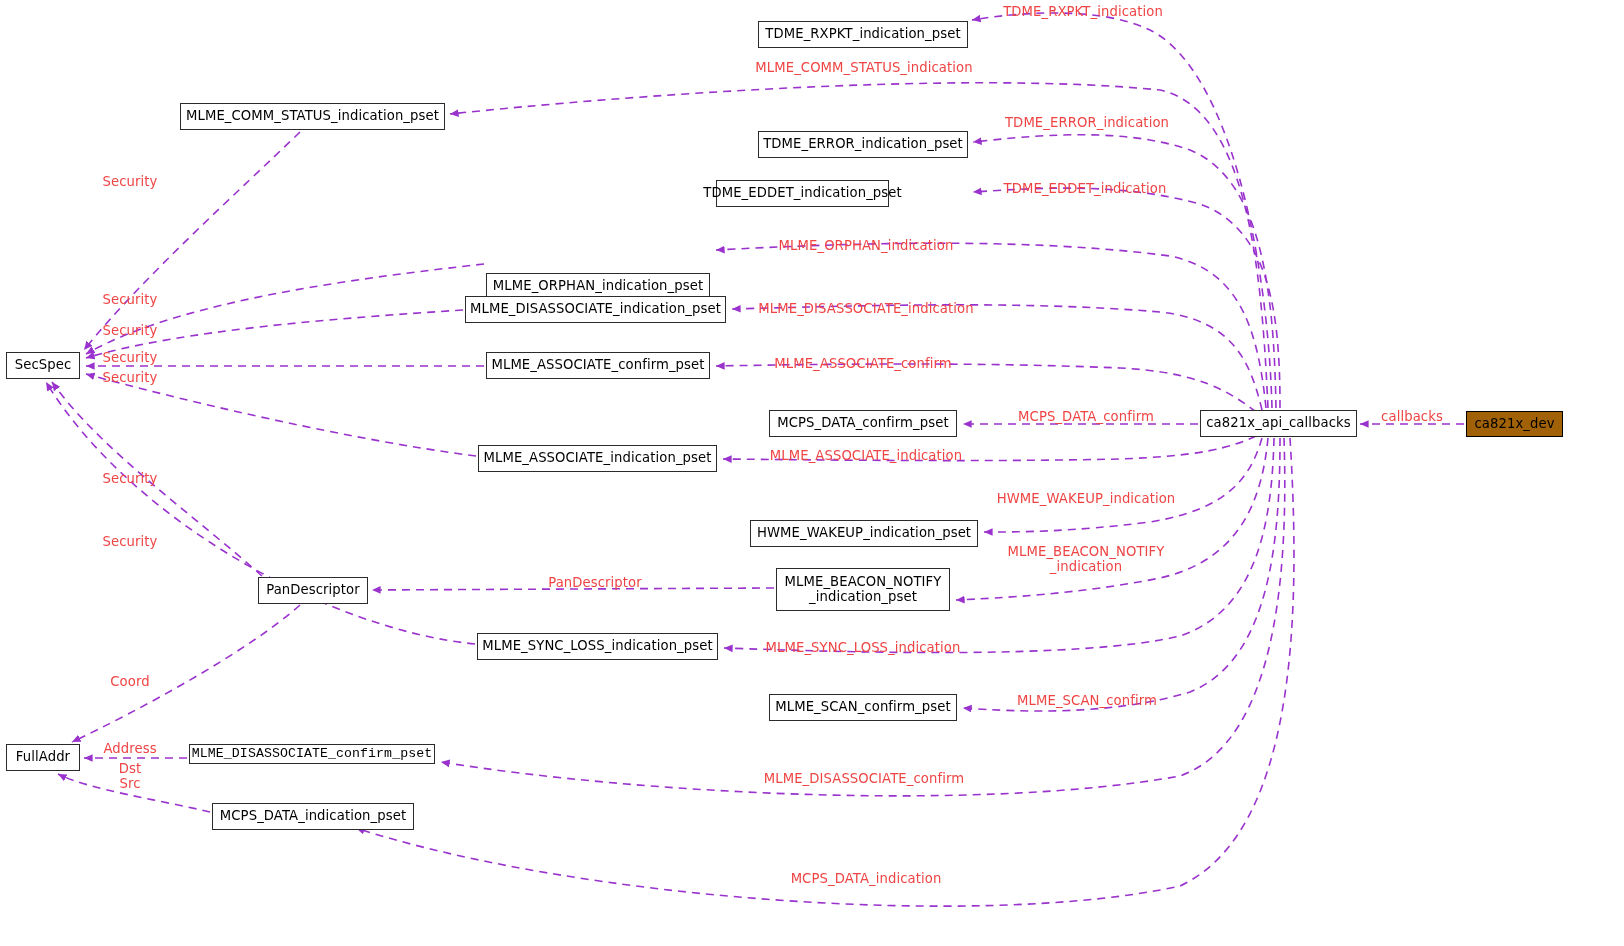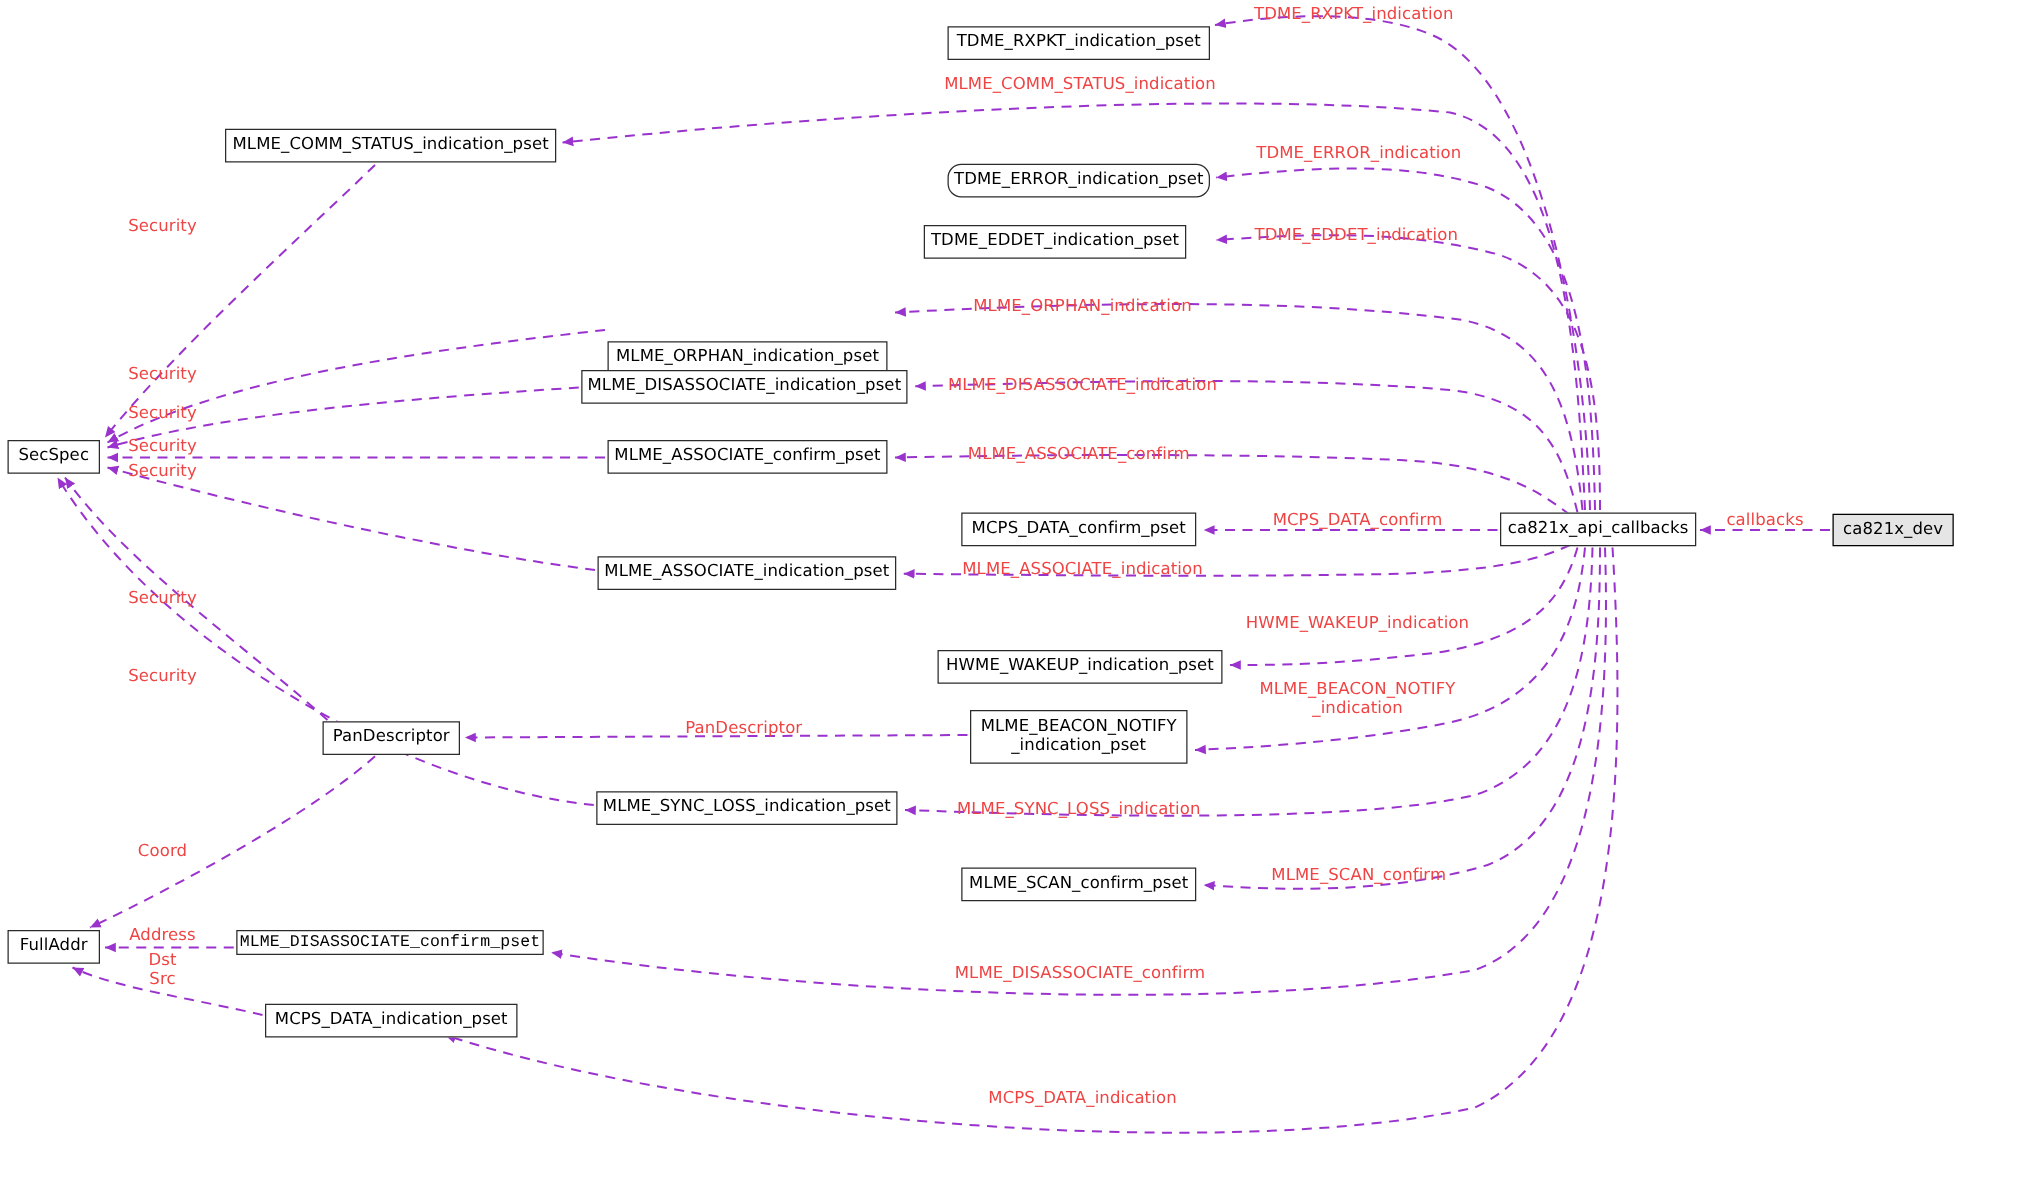--- a/index.html
+++ b/index.html
@@ -6,21 +6,21 @@
   body{width:1624px;height:946px;overflow:hidden;
        font-family:"DejaVu Sans","Liberation Sans",sans-serif;}
   #diagram{position:relative;width:1624px;height:946px;}
   svg#edges{position:absolute;left:0;top:0;width:1624px;height:946px;}
   .node{position:absolute;box-sizing:border-box;
         border:1px solid #2b2b2b;background:#ffffff;color:#000000;
         display:flex;align-items:center;justify-content:center;
         text-align:center;line-height:1.12;
         font-size:13.2px;letter-spacing:0.1px;
         white-space:pre;cursor:pointer;}
-  .node.focus{background:#e5e5e5;border:1px solid #000000;}
+  .node.focus{background:#a16207;border:1px solid #000000;}
   .elabel{position:absolute;color:#ef4444;font-size:13.2px;
           white-space:pre;line-height:1.15;text-align:center;
           letter-spacing:0.1px;}
   .elabel.c{transform:translateX(-50%);}
 </style>
 </head>
 <body>
 
 <div id="diagram">
 
@@ -57,22 +57,22 @@
         <path d="M300,605 C250,650 140,710 72,742" fill="none" stroke="#9a32cd" stroke-width="1.6" stroke-dasharray="8,6" marker-end="url(#arw)"></path>
         <path d="M187,758 L84,758" fill="none" stroke="#9a32cd" stroke-width="1.6" stroke-dasharray="8,6" marker-end="url(#arw)"></path>
         <path d="M210,812 C160,800 90,790 58,774" fill="none" stroke="#9a32cd" stroke-width="1.6" stroke-dasharray="8,6" marker-end="url(#arw)"></path>
         <path d="M774,588 L372,590" fill="none" stroke="#9a32cd" stroke-width="1.6" stroke-dasharray="8,6" marker-end="url(#arw)"></path>
       </g>
   </svg>
 
   <div id="node-layer">
       <div class="node" style="left: 758px; top: 21px; width: 210px; height: 27px;">TDME_RXPKT_indication_pset</div>
       <div class="node" style="left: 180px; top: 103px; width: 265px; height: 27px;">MLME_COMM_STATUS_indication_pset</div>
-      <div class="node" style="left: 758px; top: 131px; width: 210px; height: 27px; border-radius: 11px;">TDME_ERROR_indication_pset</div>
-      <div class="node" style="left: 739px; top: 180px; width: 210px; height: 27px; text-align: center;">TDME_EDDET_indication_pset</div>
+      <div class="node" style="left: 758px; top: 131px; width: 210px; height: 27px;">TDME_ERROR_indication_pset</div>
+      <div class="node" style="left: 716px; top: 180px; width: 173px; height: 27px; text-align: center;">TDME_EDDET_indication_pset</div>
       <div class="node" style="left: 486px; top: 239px; width: 224px; height: 27px; margin-top: 34px;">MLME_ORPHAN_indication_pset</div>
       <div class="node" style="left: 465px; top: 296px; width: 261px; height: 27px;">MLME_DISASSOCIATE_indication_pset</div>
       <div class="node" style="left: 6px; top: 352px; width: 74px; height: 27px;">SecSpec</div>
       <div class="node" style="left: 486px; top: 352px; width: 224px; height: 27px;">MLME_ASSOCIATE_confirm_pset</div>
       <div class="node" style="left: 769px; top: 410px; width: 188px; height: 27px;">MCPS_DATA_confirm_pset</div>
       <div class="node" style="left: 1200px; top: 410px; width: 157px; height: 27px;">ca821x_api_callbacks</div>
       <div class="node focus" style="left: 1466px; top: 411px; width: 97px; height: 26px;">ca821x_dev</div>
       <div class="node" style="left: 478px; top: 445px; width: 239px; height: 27px;">MLME_ASSOCIATE_indication_pset</div>
       <div class="node" style="left: 750px; top: 520px; width: 228px; height: 27px;">HWME_WAKEUP_indication_pset</div>
       <div class="node" style="left: 258px; top: 577px; width: 110px; height: 27px;">PanDescriptor</div>

